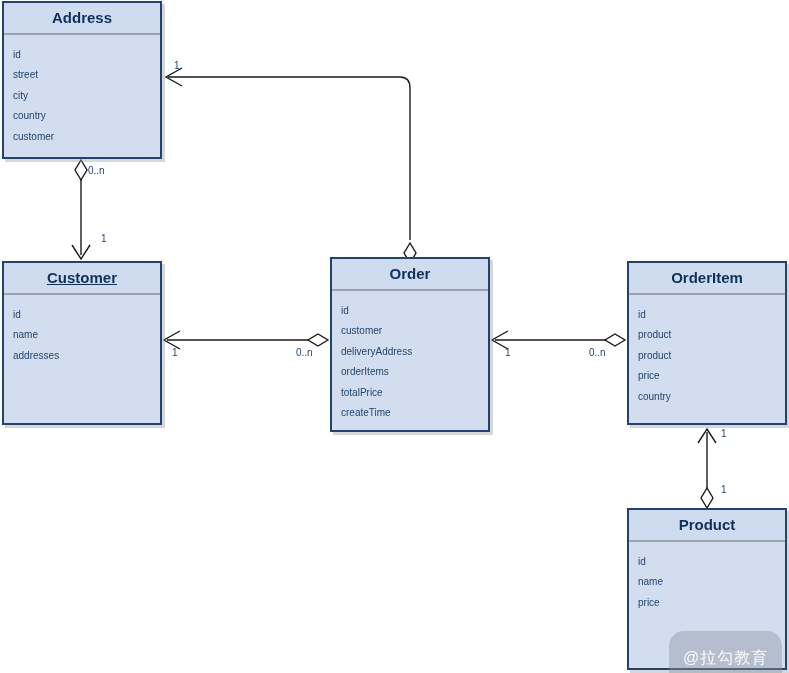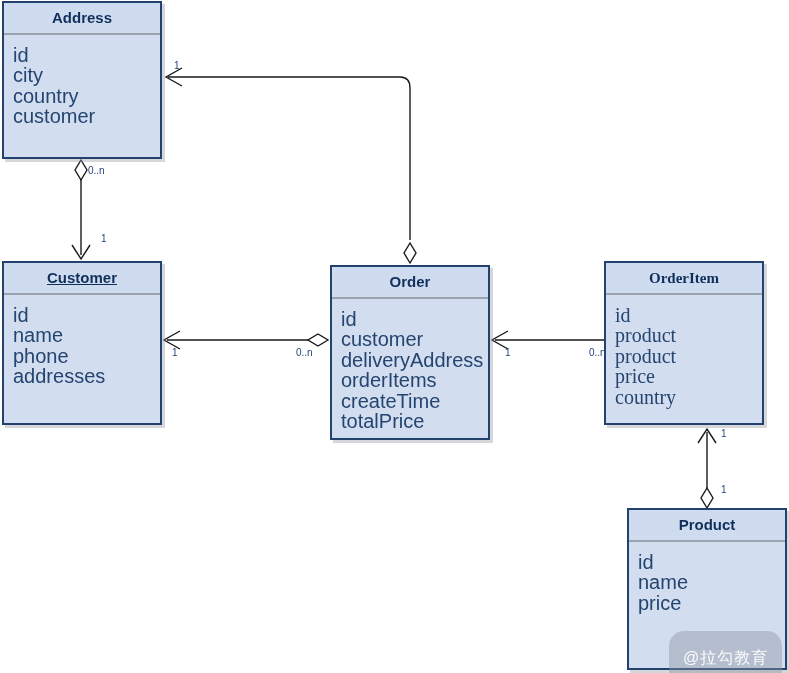--- a/index.html
+++ b/index.html
@@ -53,21 +53,21 @@
     overflow: hidden;
   }
   .uml-header.underlined .title-text {
     text-decoration: underline;
   }
   .uml-body {
     box-sizing: border-box;
     padding: 10px 0 8px 9px;
   }
   .uml-attr {
-    font-size: 20px;
+    font-size: 10px;
     line-height: 20.4px;
     color: #24456f;
     white-space: nowrap;
   }
   
   .mult {
     position: absolute;
     z-index: 3;
     font-size: 10px;
     color: #23457a;
@@ -123,53 +123,53 @@
       <polyline points="698,443 707,429 716,443" fill="none" stroke="#1a1a1a" stroke-width="1.4"></polyline>
     </g>
   </svg>
 
   <div class="uml-class" style="left:2px; top:1px; width:160px; height:158px;">
     <div class="uml-header">
       <span class="title-text">Address</span>
     </div>
     <div class="uml-body">
       <div class="uml-attr">id</div>
+      <div class="uml-attr">street</div>
       <div class="uml-attr">city</div>
       <div class="uml-attr">country</div>
       <div class="uml-attr">customer</div>
     </div>
   </div>
 
   <div class="uml-class" style="left:2px; top:261px; width:160px; height:164px;">
     <div class="uml-header underlined">
       <span class="title-text">Customer</span>
     </div>
     <div class="uml-body">
       <div class="uml-attr">id</div>
       <div class="uml-attr">name</div>
-      <div class="uml-attr">phone</div>
       <div class="uml-attr">addresses</div>
     </div>
   </div>
 
-  <div class="uml-class" style="left:330px; top:257px; width:160px; height:175px;margin-top:8px;">
+  <div class="uml-class" style="left:330px; top:257px; width:160px; height:175px;">
     <div class="uml-header">
       <span class="title-text">Order</span>
     </div>
     <div class="uml-body">
       <div class="uml-attr">id</div>
       <div class="uml-attr">customer</div>
       <div class="uml-attr">deliveryAddress</div>
       <div class="uml-attr">orderItems</div>
+      <div class="uml-attr">totalPrice</div>
       <div class="uml-attr">createTime</div>
-      <div class="uml-attr">totalPrice</div>
-    </div>
-  </div>
-
-  <div class="uml-class" style="left:604px; top:261px; width:160px; height:164px;font-family:Liberation Serif, serif;">
+    </div>
+  </div>
+
+  <div class="uml-class" style="left:627px; top:261px; width:160px; height:164px;">
     <div class="uml-header">
       <span class="title-text">OrderItem</span>
     </div>
     <div class="uml-body">
       <div class="uml-attr">id</div>
       <div class="uml-attr">product</div>
       <div class="uml-attr">product</div>
       <div class="uml-attr">price</div>
       <div class="uml-attr">country</div>
     </div>

